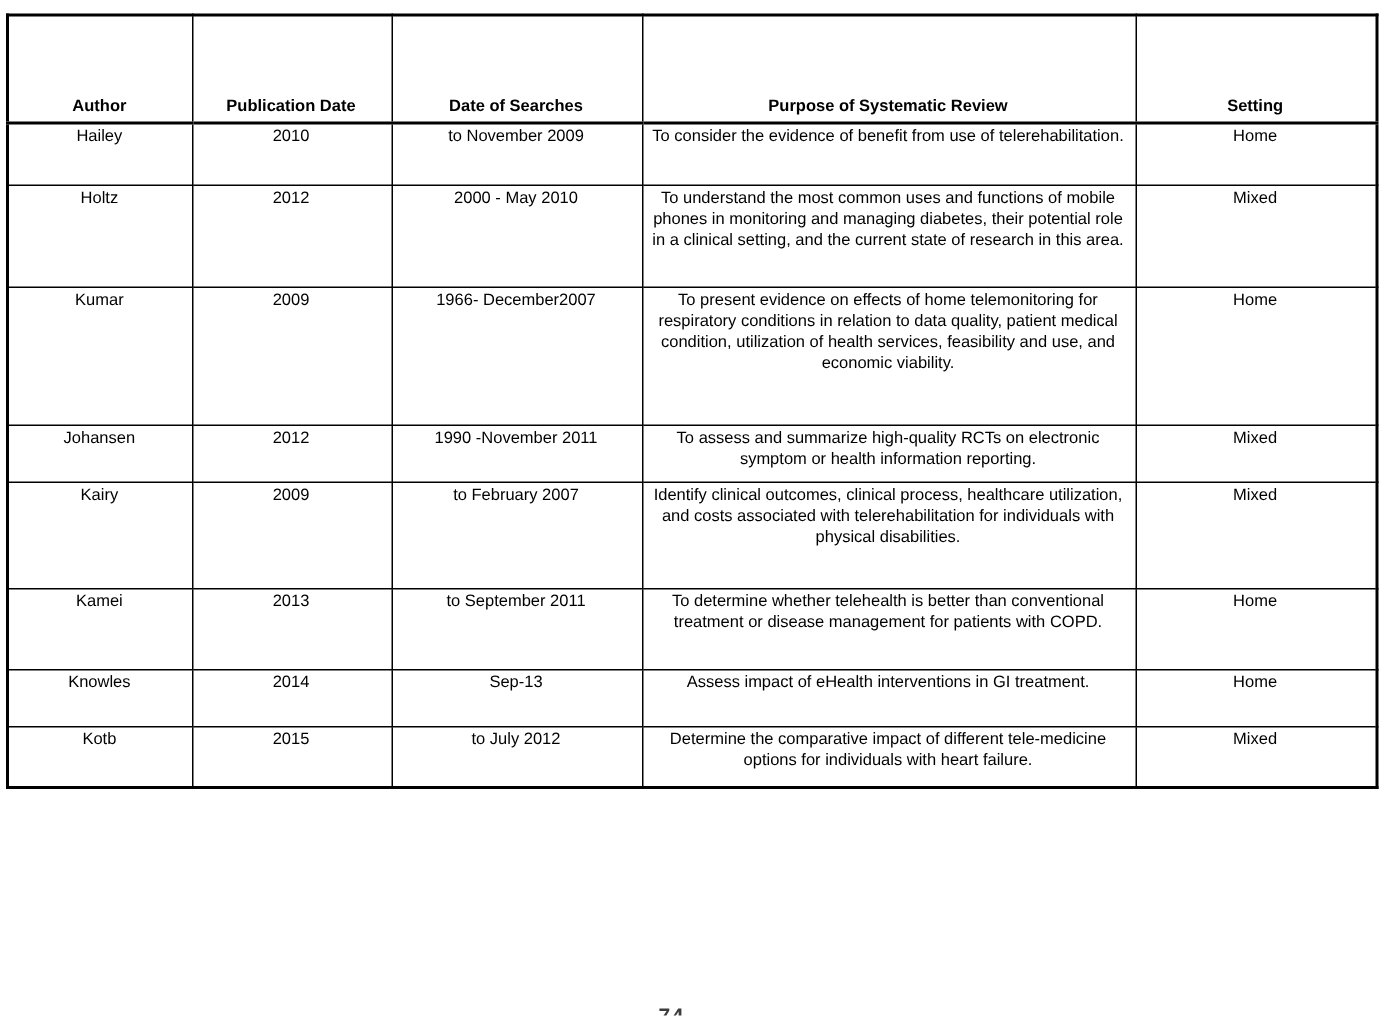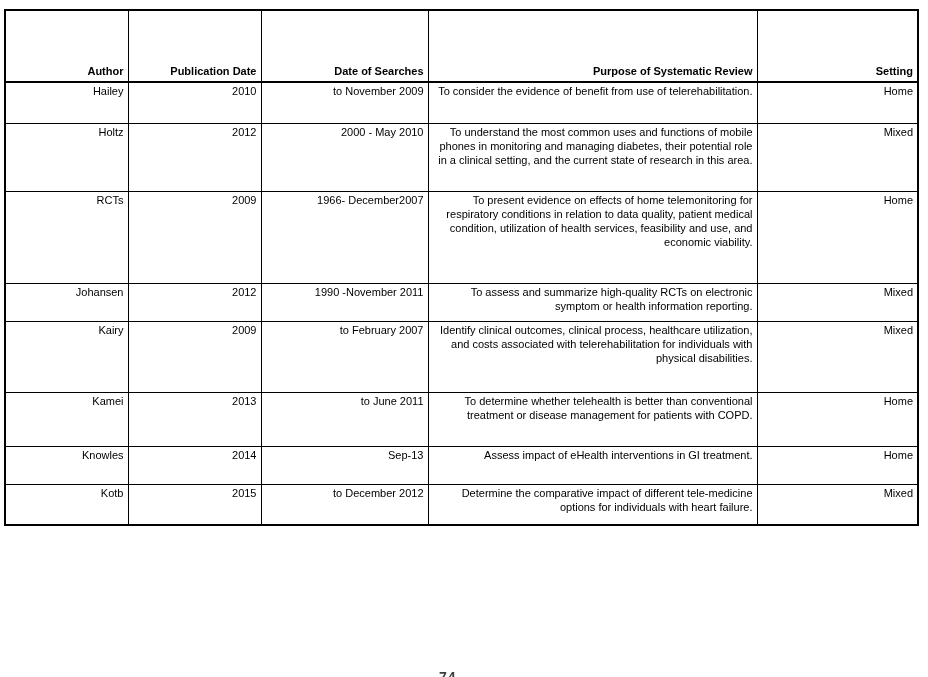--- a/index.html
+++ b/index.html
@@ -24,21 +24,21 @@
     table-layout: fixed;
     background: #fff;
     border: 2px solid #000;
   }
   table.doc-table td,
   table.doc-table th {
     border: 1px solid #000;
     font-size: 11px;
     line-height: 14px;
     font-weight: normal;
-    text-align: right;
+    text-align: center;
     vertical-align: top;
     padding: 1px 4px 2px 3px;
     overflow: hidden;
     word-wrap: break-word;
   }
   table.doc-table th {
     font-weight: bold;
     vertical-align: bottom;
     height: 66px;
     border-bottom: 2px solid #000;
@@ -104,21 +104,21 @@
       <td>Home</td>
     </tr>
     <tr class="r2">
       <td>Holtz</td>
       <td>2012</td>
       <td>2000 - May 2010</td>
       <td>To understand the most common uses and functions of mobile phones in monitoring and managing diabetes, their potential role in a clinical setting, and the current state of research in this area.</td>
       <td>Mixed</td>
     </tr>
     <tr class="r3">
-      <td>RCTs</td>
+      <td>Kumar</td>
       <td>2009</td>
       <td>1966- December2007</td>
       <td>To present evidence on effects of home telemonitoring for respiratory conditions in relation to data quality, patient medical condition, utilization of health services, feasibility and use, and economic viability.</td>
       <td>Home</td>
     </tr>
     <tr class="r4">
       <td>Johansen</td>
       <td>2012</td>
       <td>1990 -November 2011</td>
       <td>To assess and summarize  high-quality RCTs on electronic symptom or health information  reporting.</td>
@@ -127,35 +127,35 @@
     <tr class="r5">
       <td>Kairy</td>
       <td>2009</td>
       <td>to February 2007</td>
       <td>Identify clinical outcomes, clinical process, healthcare utilization, and costs associated with telerehabilitation for individuals with physical disabilities.</td>
       <td>Mixed</td>
     </tr>
     <tr class="r6">
       <td>Kamei</td>
       <td>2013</td>
-      <td>to June 2011</td>
+      <td>to September 2011</td>
       <td>To determine  whether telehealth is better than conventional treatment or disease management for patients with COPD.</td>
       <td>Home</td>
     </tr>
     <tr class="r7">
       <td>Knowles</td>
       <td>2014</td>
       <td>Sep-13</td>
       <td>Assess impact of eHealth interventions in GI treatment.</td>
       <td>Home</td>
     </tr>
     <tr class="r9">
       <td>Kotb</td>
       <td>2015</td>
-      <td>to December 2012</td>
+      <td>to July 2012</td>
       <td>Determine the comparative impact of different tele-medicine options for individuals with heart failure.</td>
       <td>Mixed</td>
     </tr>
   </tbody>
 </table>
 
 <div class="partial-page-number">
   <span>74</span>
 </div>
 

